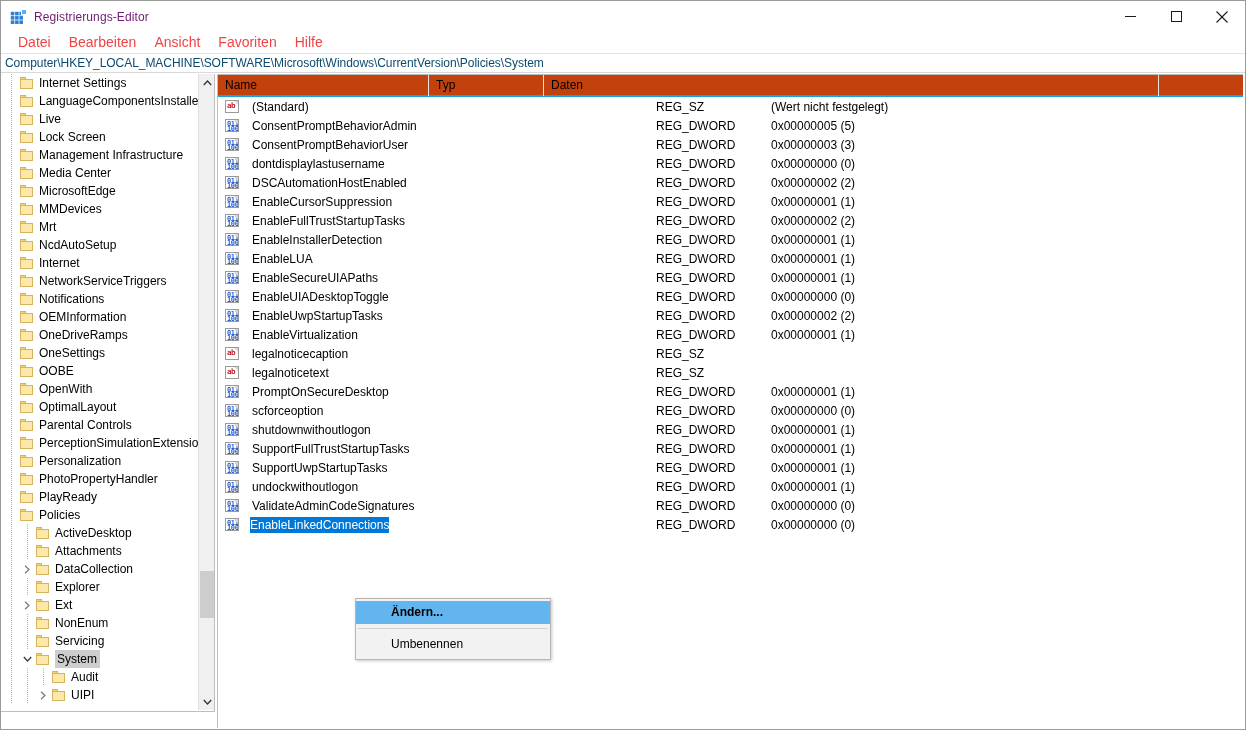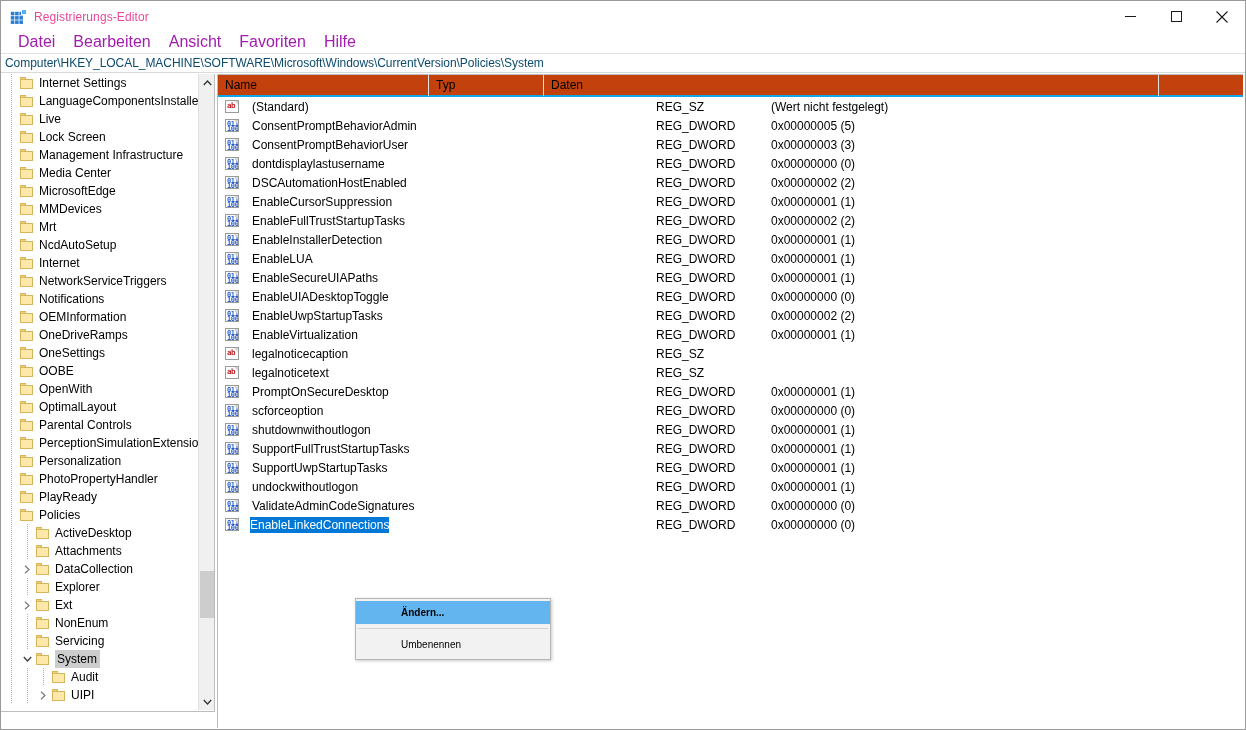--- a/index.html
+++ b/index.html
@@ -42,21 +42,21 @@
       linear-gradient(to bottom, rgba(255,255,255,.85) 1px, transparent 1px);
     background-size: 4.3px 4.3px;
   }
   .app-icon .badge {
     position: absolute; right: -1px; top: 0px;
     width: 6px; height: 6px;
     background: #55b0ef;
     border: 1px solid #ffffff;
   }
   .title-text {
-    font-size: 12px; color: #ec4899; letter-spacing: .1px;
+    font-size: 12px; color: #701a75; letter-spacing: .1px;
   }
   .win-buttons {
     position: absolute; right: 0; top: 0;
     height: 31px; display: flex;
   }
   .win-btn {
     width: 46px; height: 31px;
     display: flex; align-items: center; justify-content: center;
     background: transparent;
   }
@@ -64,21 +64,21 @@
 
   
   .menubar {
     position: absolute; top: 31px; left: 0;
     width: 1244px; height: 21px;
     background: #ffffff;
     display: flex; align-items: center;
     padding-left: 8px;
   }
   .menu-item {
-    font-size: 16px; color: #a21caf;
+    font-size: 14px; color: #ef4444;
     padding: 2px 9px 3px 9px;
     white-space: nowrap;
   }
 
   
   .addressbar {
     position: absolute; top: 52px; left: 0;
     width: 1244px; height: 20px;
     background: #ffffff;
     border-top: 1px solid #e3e3e3;
@@ -248,22 +248,22 @@
     width: 196px;
     background: #f2f2f2;
     border: 1px solid #b6b6b6;
     box-shadow: 1px 1px 3px rgba(0,0,0,.22);
     padding: 2px 0 3px 0;
     z-index: 50;
   }
   .ctx-item {
     height: 23px;
     line-height: 23px;
-    padding-left: 45px;
-    font-size: 10px;
+    padding-left: 35px;
+    font-size: 12px;
     color: #000;
     white-space: nowrap;
   }
   .ctx-item.active {
     background: #63b5f0;
     font-weight: bold;
   }
   .ctx-sep {
     height: 1px;
     background: #d2d2d2;

